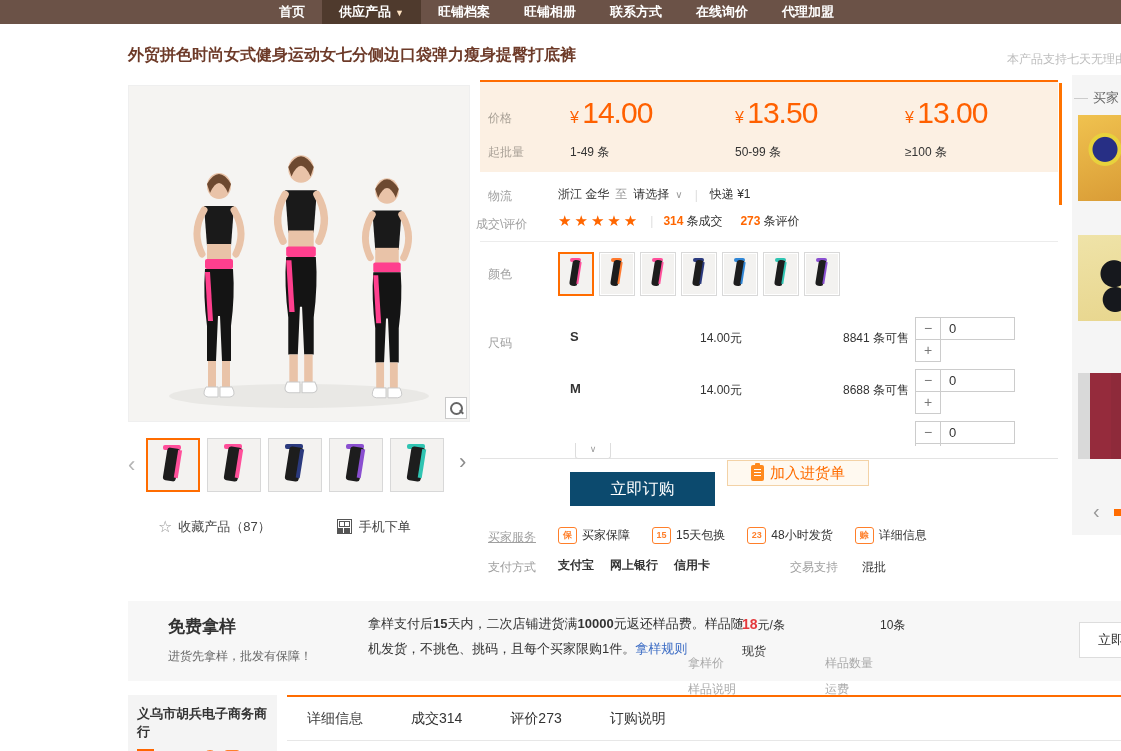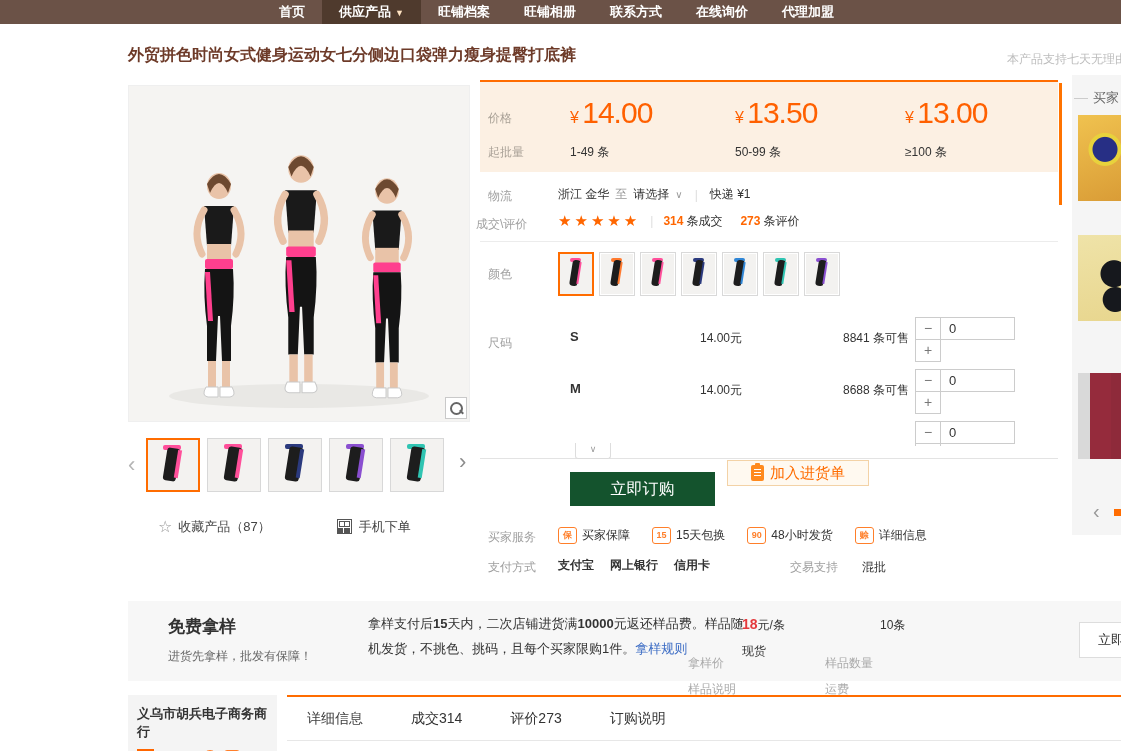--- a/index.html
+++ b/index.html
@@ -76,21 +76,21 @@
     text-align:center;line-height:21px;font-size:14px;box-sizing:border-box;cursor:pointer;}
   .stepper .minus{left:0;top:0;}
   .stepper .plus{left:0;top:22px;}
   .stepper input{position:absolute;left:25px;top:0;width:75px;height:23px;border:1px solid #ccc;box-sizing:border-box;
     font-size:13px;padding:0 0 0 8px;color:#333;font-family:inherit;}
   .sizeline{left:480px;top:458px;width:578px;height:1px;background:#e3e3e3;}
   .expander{left:575px;top:443px;width:34px;height:15px;background:#fff;border:1px solid #ddd;border-top:none;
     border-radius:0 0 3px 3px;text-align:center;color:#999;font-size:9px;line-height:13px;cursor:pointer;z-index:2;}
 
   
-  .btn-order{left:570px;top:472px;width:145px;height:34px;background:#14532d;color:#fff;font-size:16px;
+  .btn-order{left:570px;top:472px;width:145px;height:34px;background:#0c4a6e;color:#fff;font-size:16px;
     text-align:center;line-height:34px;cursor:pointer;}
   .btn-cart{left:727px;top:460px;width:142px;height:26px;background:#fff9f0;border:1px solid #f3d2a6;box-sizing:border-box;
     color:#ff6c00;font-size:15px;display:flex;align-items:center;justify-content:center;gap:6px;cursor:pointer;}
   .clip-ic{position:relative;width:13px;height:16px;background:#ff8a1e;border-radius:2px;}
   .clip-ic:before{content:"";position:absolute;left:4px;top:-2px;width:5px;height:3px;background:#ff8a1e;border-radius:1px;}
   .clip-ic:after{content:"";position:absolute;left:3px;top:4px;width:7px;height:8px;
     background:repeating-linear-gradient(#fff 0 1px, transparent 1px 3px);}
 
   
   .svc{left:558px;top:527px;display:flex;gap:22px;align-items:center;font-size:12px;color:#333;}
@@ -360,32 +360,32 @@
 </div>
 <div class="abs sizeline"></div>
 <div class="abs expander">∨</div>
 
 <div class="abs btn-order">立即订购</div>
 <div class="abs btn-cart">
   <span class="clip-ic"></span>
   <span>加入进货单</span>
 </div>
 
-<span class="abs rowlabel" style="left:488px;top:529px;">买家服务</span>
+<span class="abs rowlabel" style="left:488px;top:529px;text-decoration:underline;">买家服务</span>
 <div class="abs svc">
   <span class="it">
       <span class="svc-ic">保</span>
       <span>买家保障</span>
     </span>
   <span class="it">
       <span class="svc-ic">15</span>
       <span>15天包换</span>
     </span>
   <span class="it">
-      <span class="svc-ic">90</span>
+      <span class="svc-ic">23</span>
       <span>48小时发货</span>
     </span>
   <span class="it">
       <span class="svc-ic">赊</span>
       <span>详细信息</span>
     </span>
 </div>
 
 <span class="abs rowlabel" style="left:488px;top:559px;">支付方式</span>
 <div class="abs pay">

